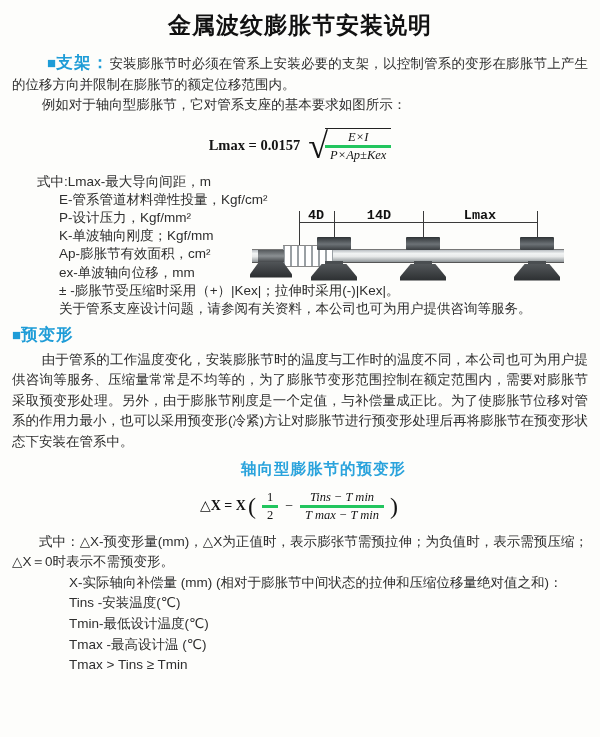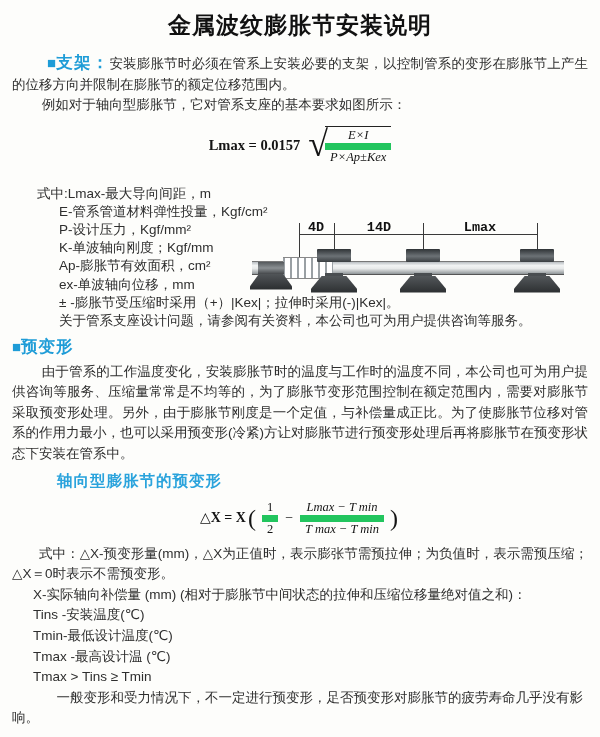--- a/index.html
+++ b/index.html
@@ -44,36 +44,36 @@
     text-align:center;
     display:flex; justify-content:center; align-items:center;
   }
   .formula .b { font-weight:bold; }
   .f1 { margin:9px 0 6px 0; height:42px; }
   .frac {
     display:inline-flex; flex-direction:column; text-align:center;
     vertical-align:middle; font-size:12.5px; line-height:15px;
     margin:0 4px;
   }
-  .frac .num { border-bottom:7px solid #22c55e; padding:0 5px; }
+  .frac .num { border-bottom:3px solid #22c55e; padding:0 5px; }
   .frac .den { padding:0 5px; }
   .it { font-style:italic; }
   .radical { display:inline-flex; align-items:flex-start; margin-left:8px; }
   .rad-sign { font-size:36px; line-height:34px; font-weight:normal; transform:translateY(1px); }
   .radicand { border-top:1.4px solid #222; margin-left:-3px; padding-top:1px; }
   .radicand .frac { margin:0; }
   .f1 .f-lhs { font-size:14.5px; }
 
   .f2 { margin:8px 0 6px 0; height:38px; }
   .f2 .f-lhs { font-size:14px; }
   .paren { font-size:24px; font-weight:normal; line-height:24px; margin:0 2px; transform:translateY(-1px); }
   .minus { margin:0 3px; font-size:14px; }
 
   
-  .defs-wrap { position:relative; margin-top:18px; }
+  .defs-wrap { position:relative; margin-top:6px; }
   .defs { line-height:18.2px; }
   .defs p { white-space:nowrap; }
   .def-first { margin-left:27px; }
   .def-sub { margin-left:49px; }
 
   .diagram { position:absolute; left:242px; top:32px; width:318px; height:95px; }
   .dim-line { position:absolute; top:17px; left:47px; width:238px; border-top:1px solid #3a3a3a; }
   .tick { position:absolute; width:1px; background:#3a3a3a; top:6px; }
   .t1 { left:47px; height:42px; }
   .t2 { left:82px; height:38px; }
@@ -119,25 +119,25 @@
   }
   .anchor-base {
     position:absolute; left:-2px; top:57px; width:42px; height:16px;
     background:linear-gradient(#515558,#2a2d2f);
     clip-path:polygon(22% 0,78% 0,100% 80%,100% 100%,0 100%,0 80%);
   }
 
   .blue-sub {
     color:#2aa3dc; font-weight:bold; font-size:15.5px; letter-spacing:1px;
   }
-  .axial-head { margin:7px 0 2px 47px; }
+  .axial-head { margin:7px 0 2px 47px;text-align:center; }
 
   .notes { line-height:20.6px; }
   .notes .wrapped { text-indent:2em; margin:0 2px; text-align:justify; }
-  .notes .sub { margin-left:23px; white-space:nowrap; }
+  .notes .sub { margin-left:59px; white-space:nowrap; }
   .notes .para-line { text-indent:3.3em; margin:0 2px; }
 </style>
 </head>
 <body>
 
 <div class="page">
 
   <h1 class="doc-title">金属波纹膨胀节安装说明</h1>
 
   <p class="para sec-lead">
@@ -209,29 +209,28 @@
 
   <div class="formula f2">
     <span class="f-lhs b">△X = X</span>
     <span class="paren">(</span>
     <span class="frac">
       <span class="num">1</span>
       <span class="den">2</span>
     </span>
     <span class="minus">−</span>
     <span class="frac it">
-      <span class="num">Lmax − T min</span>
+      <span class="num">Tins − T min</span>
       <span class="den">T max − T min</span>
     </span>
     <span class="paren">)</span>
   </div>
 
   <div class="notes">
     <p class="wrapped">式中：△X-预变形量(mm)，△X为正值时，表示膨张节需预拉伸；为负值时，表示需预压缩；△X＝0时表示不需预变形。</p>
     <p class="sub">X-实际轴向补偿量 (mm) (相对于膨胀节中间状态的拉伸和压缩位移量绝对值之和)：</p>
     <p class="sub">Tins -安装温度(℃)</p>
     <p class="sub">Tmin-最低设计温度(℃)</p>
     <p class="sub">Tmax -最高设计温  (℃)</p>
     <p class="sub">Tmax &gt; Tins ≥ Tmin</p>
-    <p class="para-line">一般变形和受力情况下，不一定进行预变形，足否预变形对膨胀节的疲劳寿命几乎没有影响。</p>
   </div>
 
 </div>
 
 </body></html>

